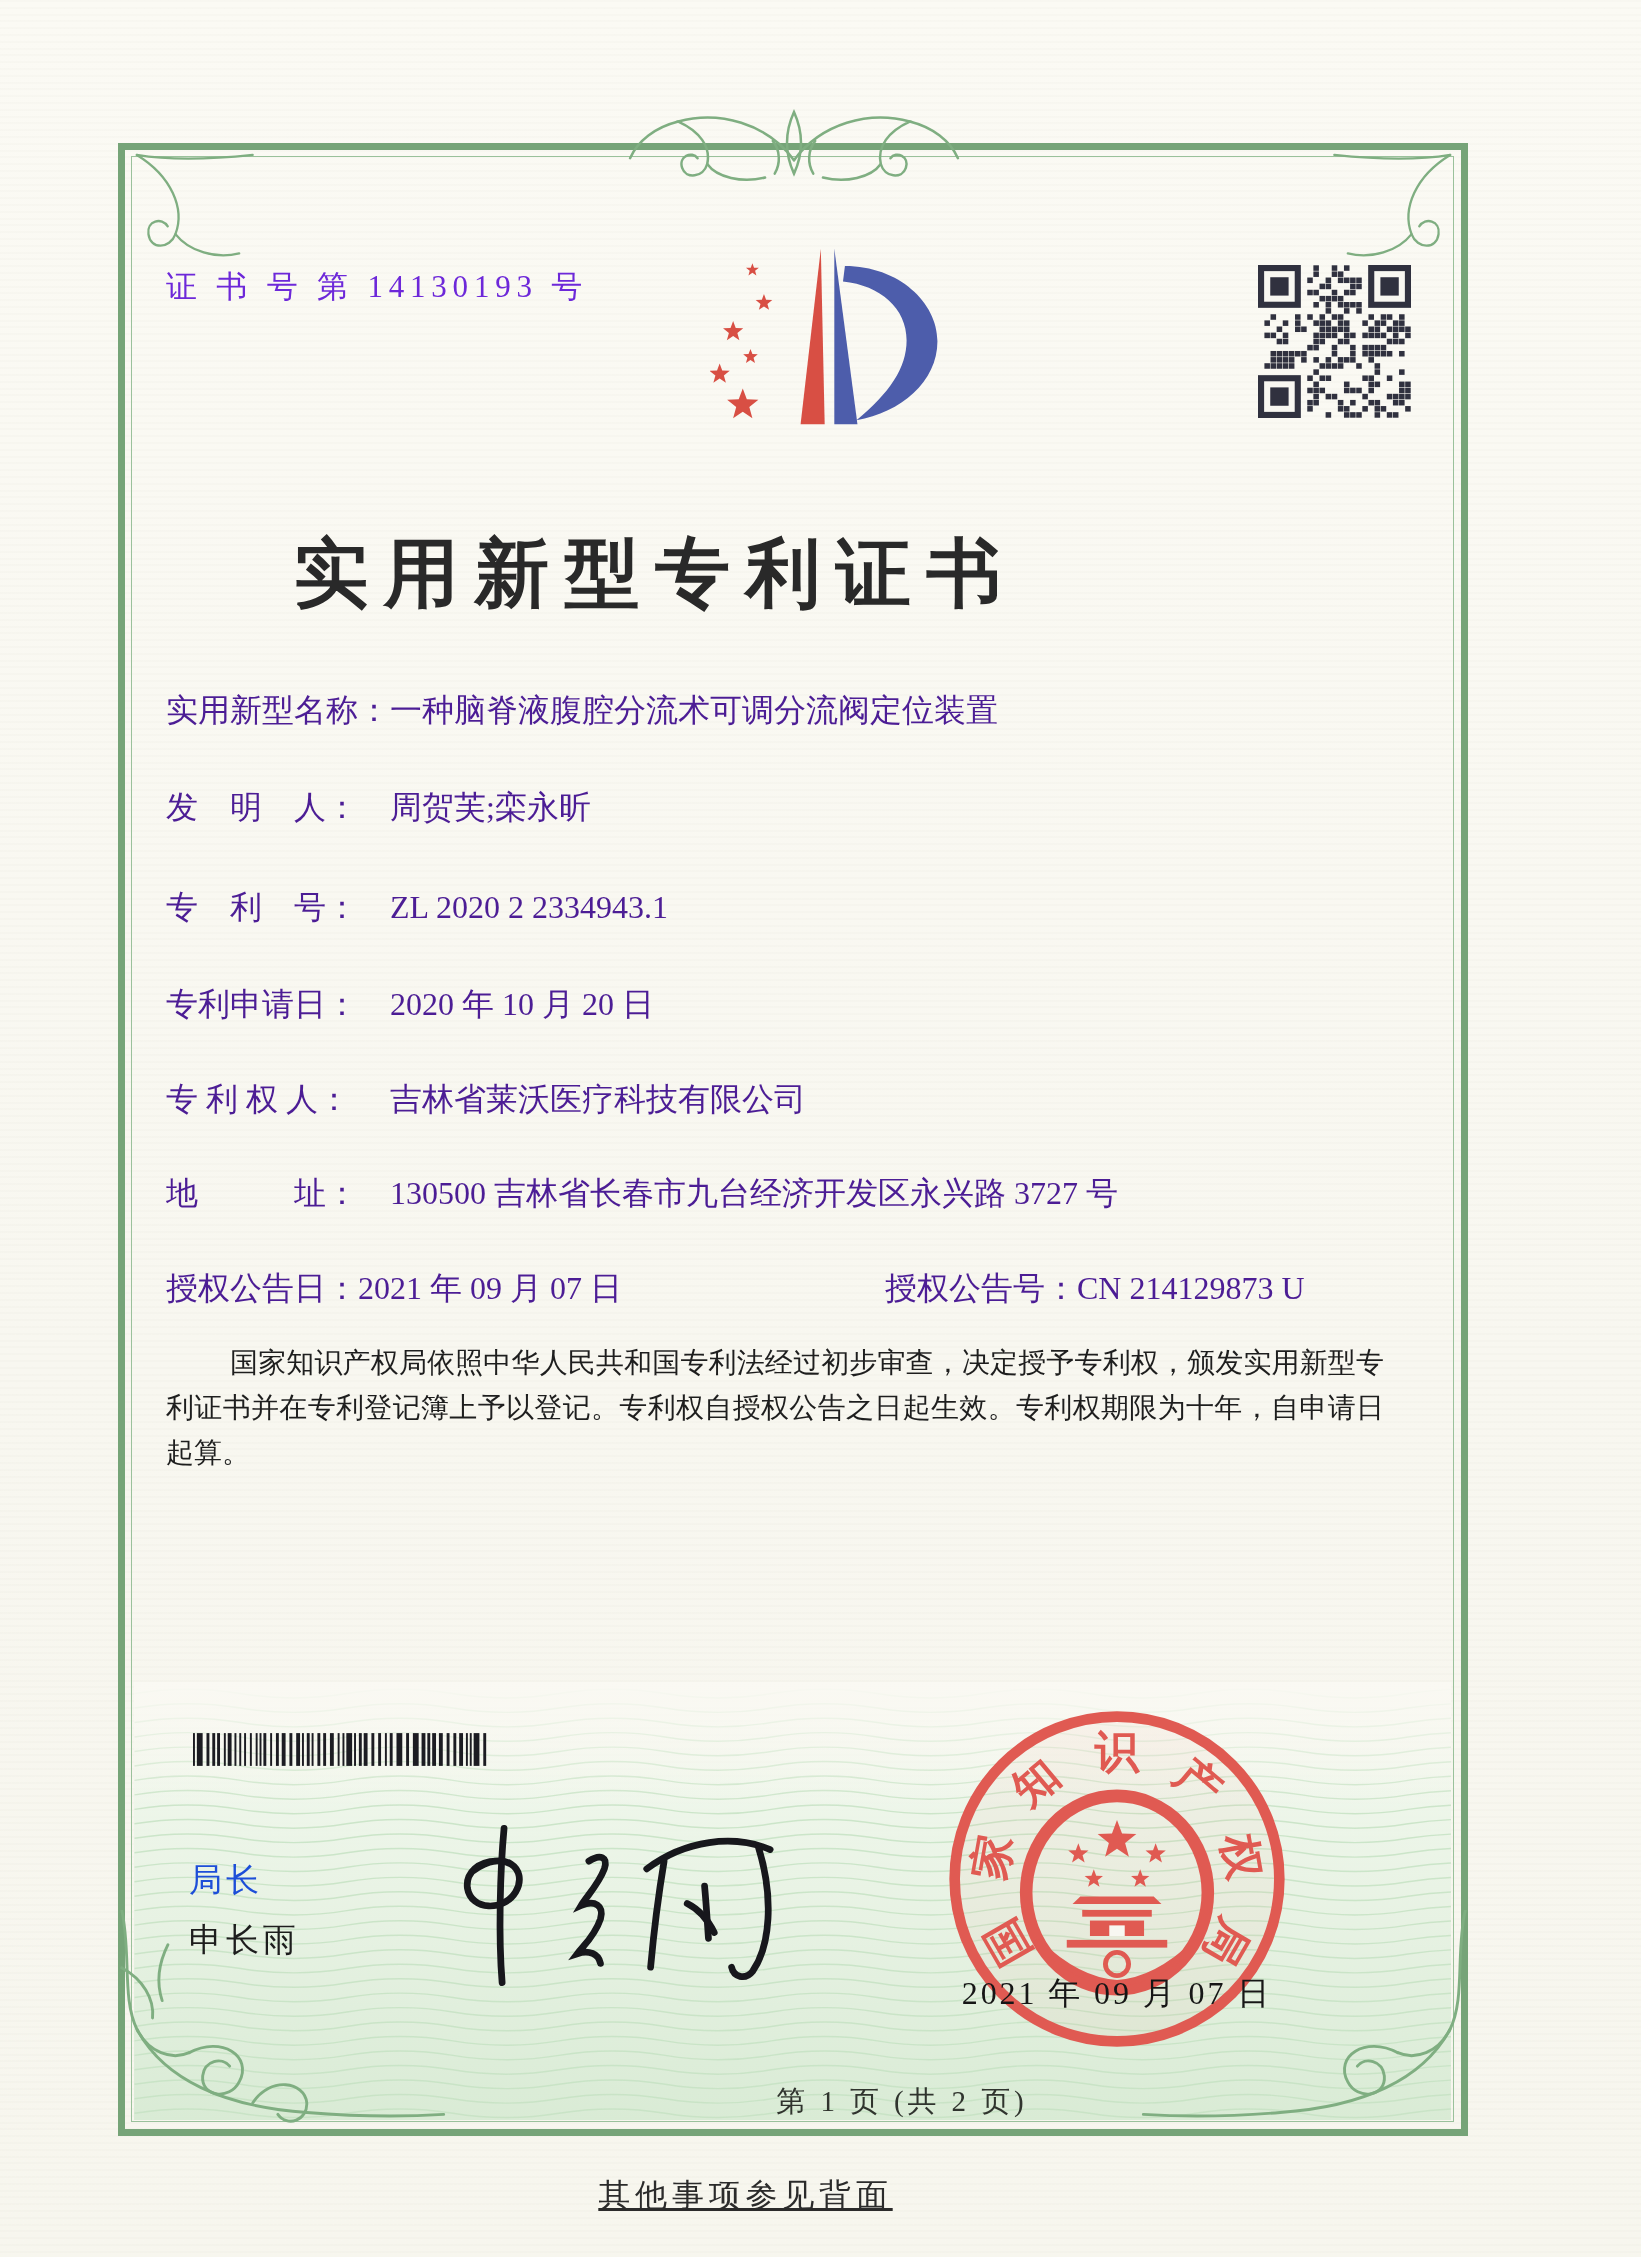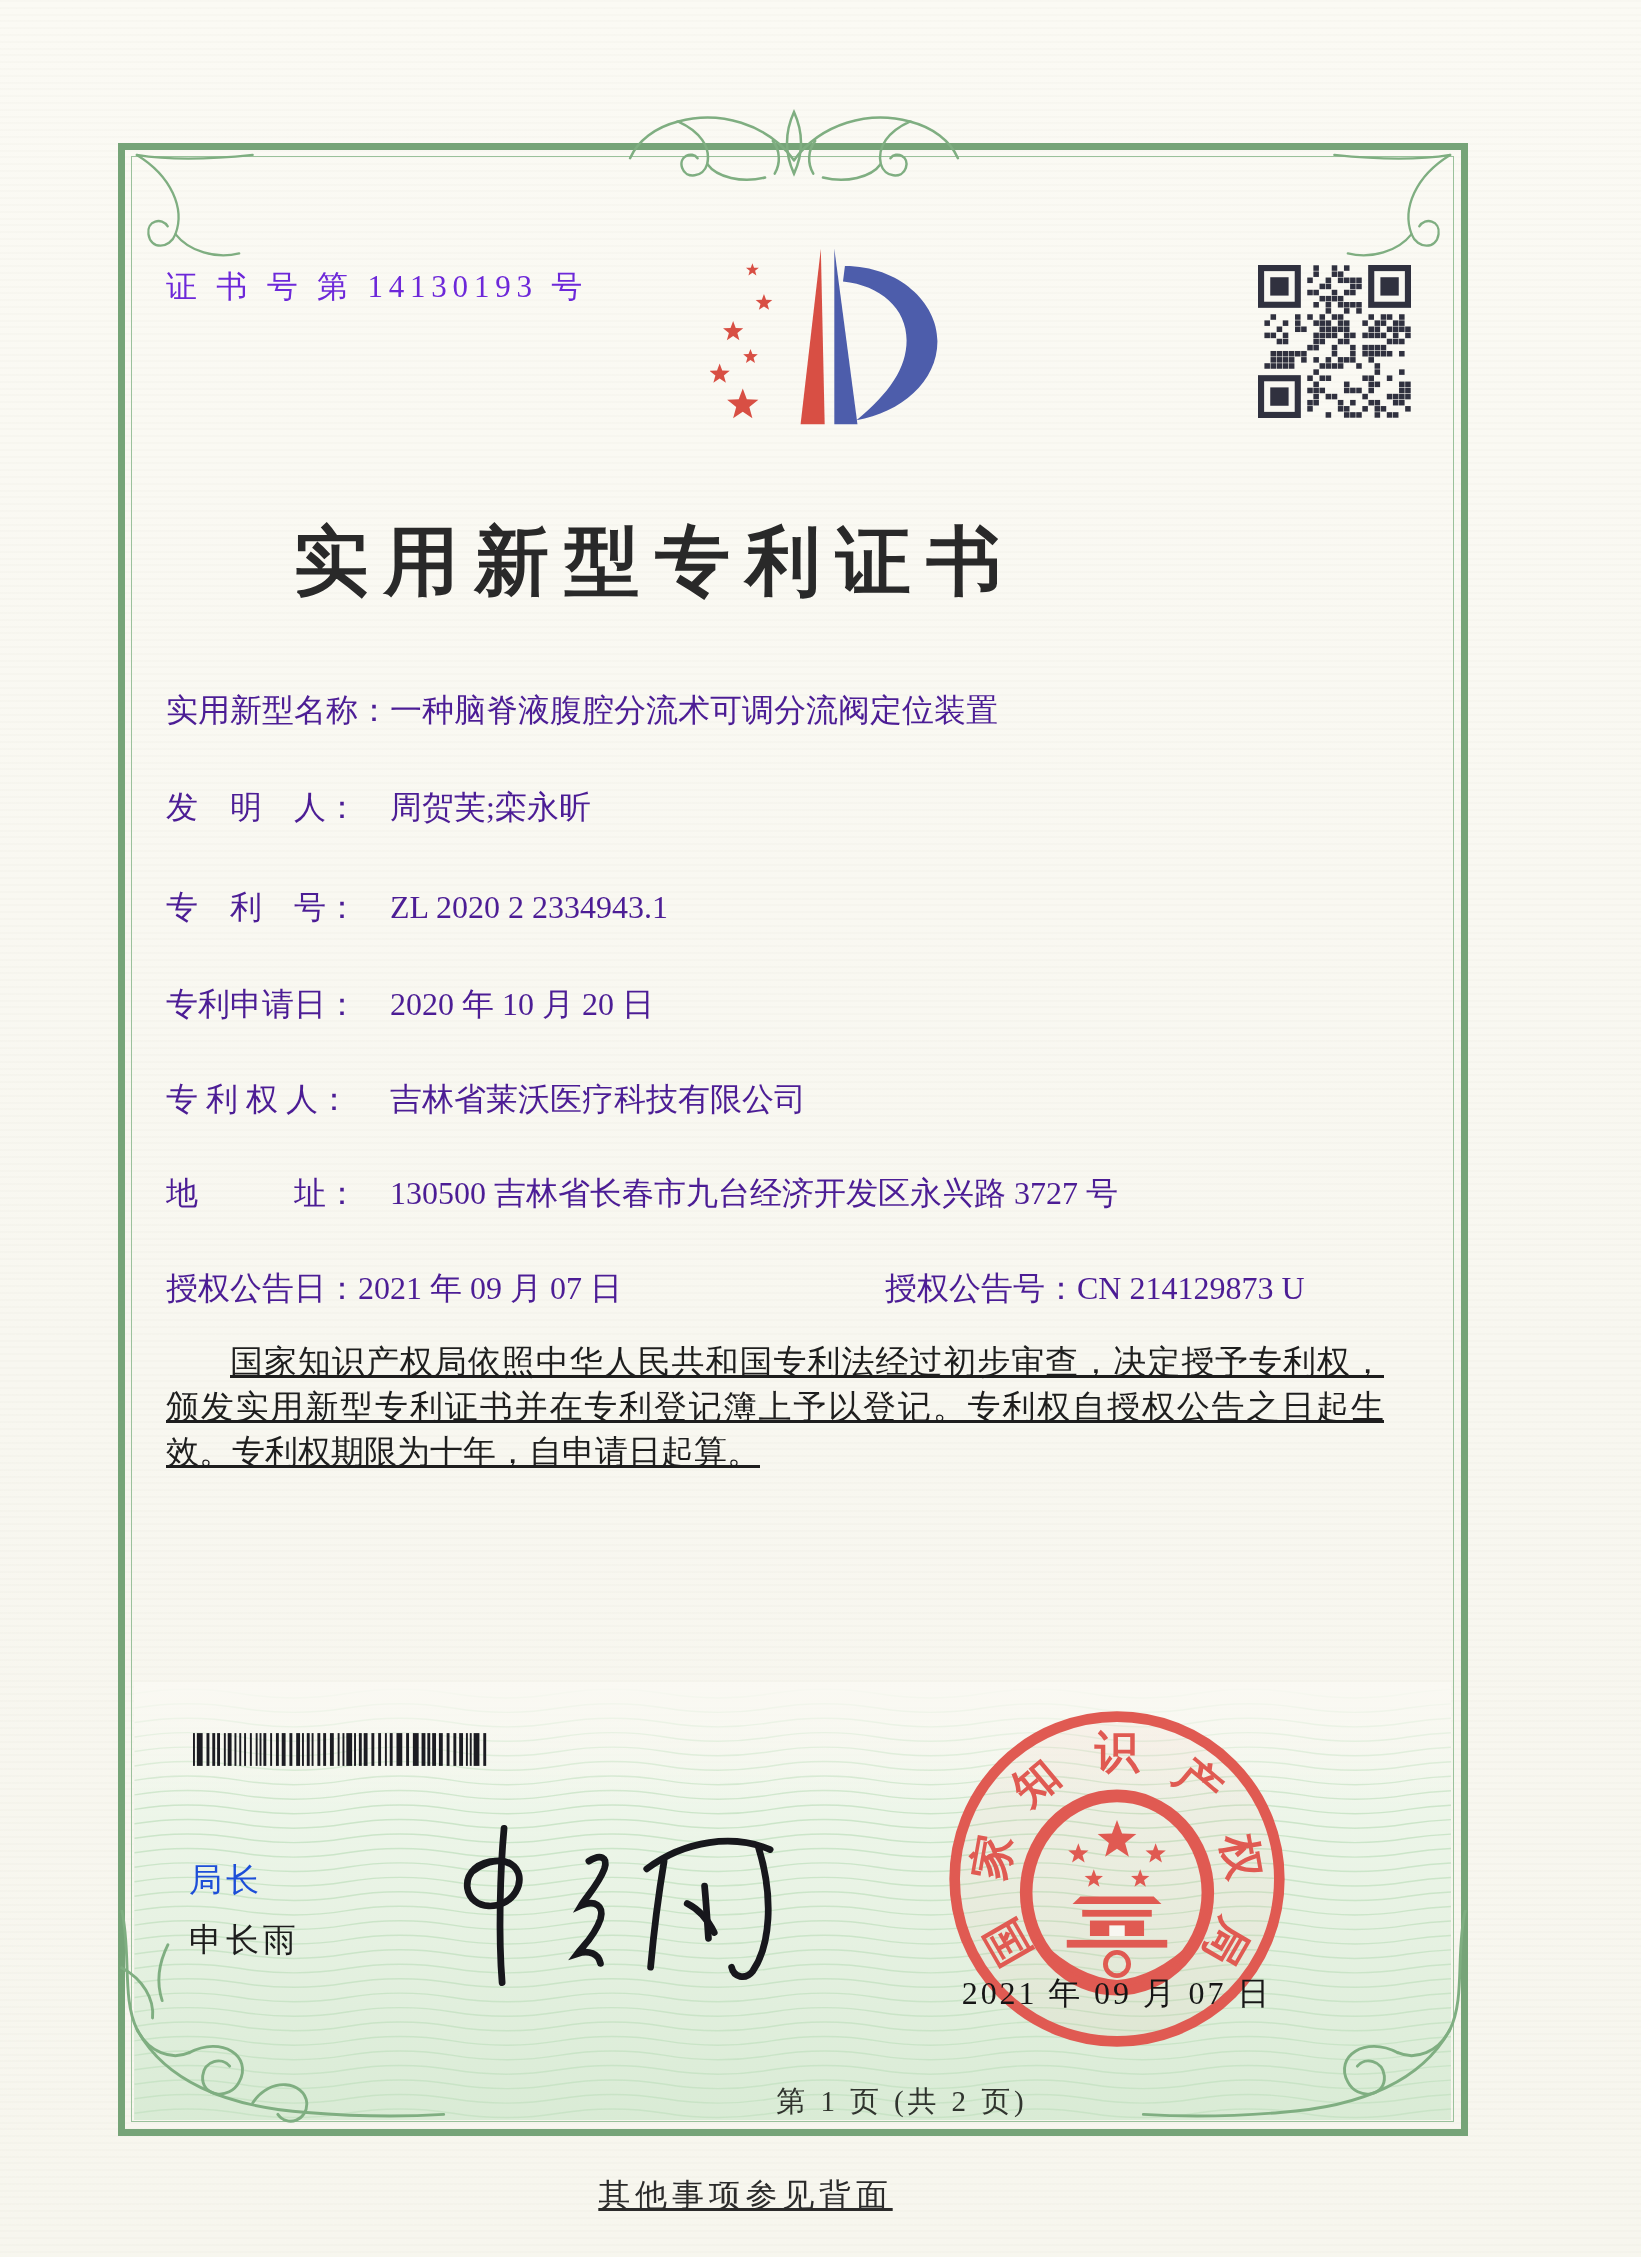--- a/index.html
+++ b/index.html
@@ -21,35 +21,35 @@
     box-sizing:border-box;border:1.9px solid #9ac19b;}
   
   #lower-band{left:134px;top:1682px;width:1317px;height:438px;z-index:1;
     background:linear-gradient(180deg,rgba(236,246,233,0) 0%,rgba(236,246,233,0.85) 28%,#e7f2e3 55%,#d9ebd5 100%);}
   #lower-band svg{position:absolute;left:0;top:0;}
   #band-fade{position:absolute;left:0;top:0;width:100%;height:126px;
     background:linear-gradient(180deg,#faf9f3 0%,rgba(250,249,243,0) 100%);}
   #cert-number{left:166px;top:266px;font-size:31px;letter-spacing:5.8px;color:#6d28d9;z-index:4;}
   #cnipa-logo{left:710px;top:241px;z-index:4;}
   #qr-code{left:1258px;top:265px;z-index:4;}
-  #doc-title{left:118px;top:512px;width:1074px;text-align:center;z-index:4;
+  #doc-title{left:118px;top:524px;width:1074px;text-align:center;z-index:4;
     font-size:75px;font-weight:bold;letter-spacing:15.4px;color:#292929;}
   .field-row{left:166px;z-index:4;font-size:32px;color:#4c1d95;white-space:nowrap;}
   .field-label{display:inline-block;min-width:224px;}
   .field-value{display:inline-block;}
   #row-name{top:689px;}
   #row-inventor{top:786px;}
   #row-patno{top:886px;}
   #row-appdate{top:983px;}
   #row-owner{top:1078px;}
   #row-address{top:1172px;}
   #row-grant{top:1267px;}
   #grant-no{position:absolute;left:719px;top:0;white-space:nowrap;}
   #paragraphs{left:166px;top:1340px;width:1218px;z-index:4;
-    font-size:33px;line-height:45px;text-align:justify;color:#1e1e1e;text-decoration:underline;}
+    font-size:28px;line-height:45px;text-align:justify;color:#1e1e1e;}
   #paragraphs p{margin:0;text-indent:64px;}
   #barcode{left:193px;top:1733px;z-index:4;}
   #signer-role{left:189px;top:1858px;font-size:33px;color:#1d4ed8;z-index:4;letter-spacing:3.9px;}
   #signer-name{left:189px;top:1918px;font-size:33px;color:#1d1d1d;z-index:4;letter-spacing:3.9px;}
   #signature{left:415px;top:1811px;z-index:4;}
   #official-seal{left:945px;top:1707px;z-index:4;}
   #seal-date{left:924px;top:1972px;width:386px;text-align:center;z-index:5;
     font-size:32px;color:#161616;letter-spacing:2.9px;}
   #page-number{left:118px;top:2082px;width:1568px;text-align:center;z-index:4;
     font-size:29px;color:#30342e;letter-spacing:3.9px;}

